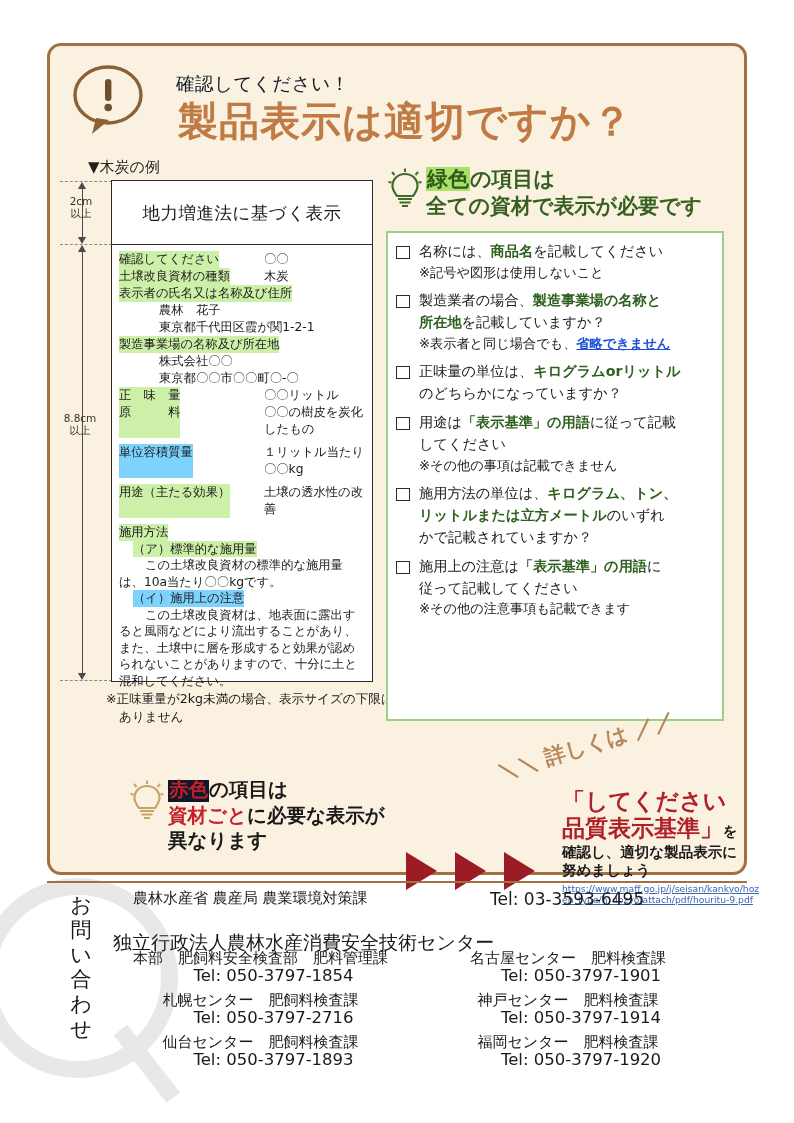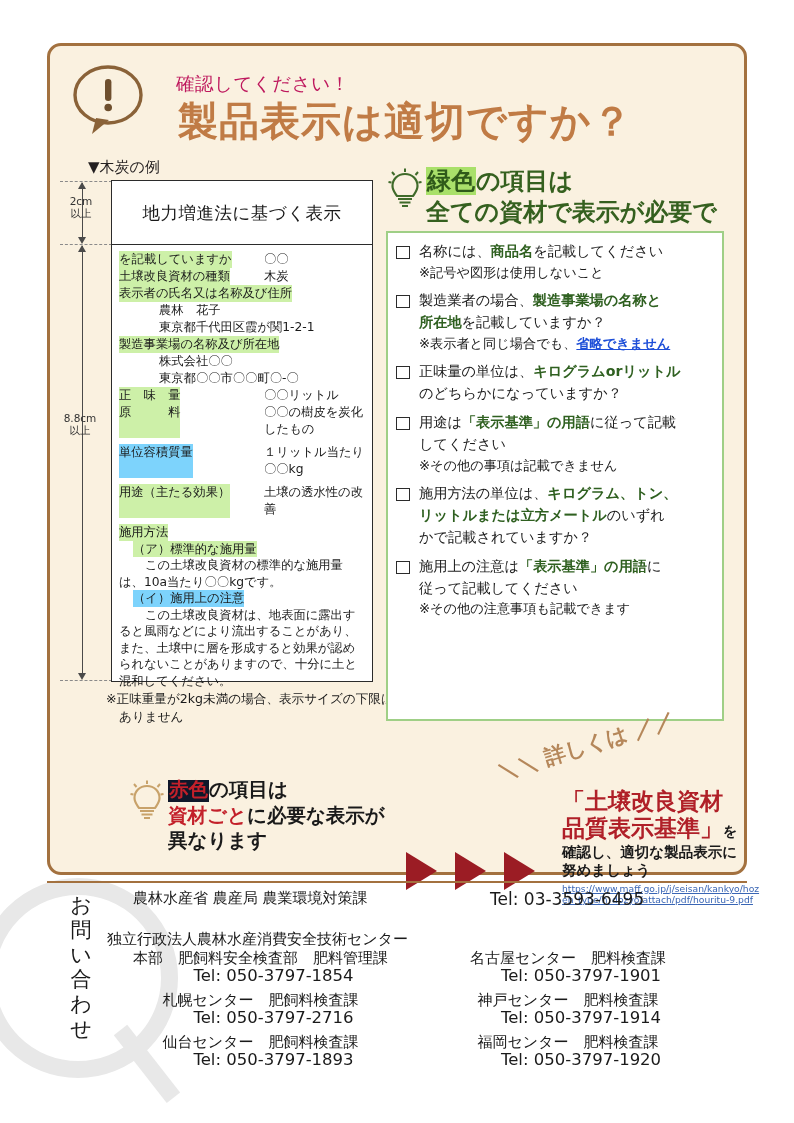--- a/index.html
+++ b/index.html
@@ -38,21 +38,21 @@
     position:absolute; left:47px; top:43px; width:700px; height:832px;
     background:#faf1e0; border:3px solid #a3713f; border-radius:14px;
   }
 
   
   .speech {
     position:absolute; left:19px; top:16px; width:78px; height:76px;
   }
   .bang-line { position:absolute; left:126px; top:25px; }
   .kakunin {
-    font-size:18.5px; color:#be185d; letter-spacing:.5px;
+    font-size:18.5px; color:#0f172a; letter-spacing:.5px;
     font-family:"DejaVu Sans", sans-serif;
   }
   .main-title {
     position:absolute; left:128px; top:48px;
     font-size:40px; font-weight:bold; color:#c07b45; letter-spacing:1px;
     font-family:"DejaVu Sans", sans-serif; white-space:nowrap;
   }
   .moku-label {
     position:absolute; left:38px; top:112px;
     font-size:15px; color:#231f20; font-family:"DejaVu Sans", sans-serif;
@@ -101,21 +101,21 @@
   }
   .note-under .ind { padding-left:13px; display:block; }
 
   
   .tip-green {
     position:absolute; left:338px; top:120px; width:336px;
   }
   .tip-row { display:flex; align-items:flex-start; }
   .bulb { width:34px; height:42px; flex:0 0 34px; margin-top:2px; }
   .tip-text {
-    font-size:24px; font-weight:bold; line-height:1.28; color:#35601f;
+    font-size:21px; font-weight:bold; line-height:1.28; color:#35601f;
     font-family:"DejaVu Sans", sans-serif; margin-left:4px;
   }
   .tip-text .hl { background:#a9e06a; color:#2f5a1a; padding:0 1px; }
 
   
   .checkbox-panel {
     position:absolute; left:336px; top:185px; width:338px; height:490px;
     background:#ffffff; border:2px solid #9fcf86;
   }
   .chk-item { display:flex; padding:8px 6px 0 8px; }
@@ -176,21 +176,21 @@
     border-top:2px solid #a3713f;
   }
   .otoiawase {
     position:absolute; left:64px; top:893px; width:34px;
     font-size:21px; line-height:1.18; color:#1a1a1a; text-align:center;
     font-family:"DejaVu Sans", sans-serif; font-weight:500;
   }
   .ft { position:absolute; font-family:"DejaVu Sans", sans-serif; color:#1a1a1a; }
   .ft-maff { left:133px; top:889px; font-size:15px; }
   .ft-maff-tel { left:490px; top:889px; font-size:17px; }
-  .ft-famic { left:107px; top:930px; font-size:15px; }
+  .ft-famic { left:113px; top:930px; font-size:19px; }
   .ft-col-l { left:133px; top:951px; font-size:15px; line-height:1.05; }
   .ft-col-r { left:470px; top:951px; font-size:15px; line-height:1.05; }
   .ft-line { white-space:nowrap; }
   .ft-tel { padding-left:26px; font-size:16.5px; }
   .ft-center { text-align:center; }
   .sp8 { height:9px; }
 </style>
 </head>
 <body>
 
@@ -238,21 +238,21 @@
     <div class="dim" style="left:-1px; top:367px; width:62px;">
       <div>8.8cm</div>
       <div>以上</div>
     </div>
 
     <div class="labelbox">
       <div class="lb-head">地力増進法に基づく表示</div>
       <div class="lb-body">
 
         <div class="lrow">
-          <span class="lkey hl-g">を記載していますか</span>
+          <span class="lkey hl-g">確認してください</span>
           <span class="lval">〇〇</span>
         </div>
         <div class="lrow">
           <span class="lkey hl-g">土壌改良資材の種類</span>
           <span class="lval">木炭</span>
         </div>
         <div class="lrow">
           <span class="lkey hl-g">表示者の氏名又は名称及び住所</span>
         </div>
         <div class="lrow indent3">
@@ -402,21 +402,21 @@
 
     <div class="arrows">
       <div class="tri"></div>
       <div class="tri"></div>
       <div class="tri"></div>
     </div>
 
     <div class="kuwashiku">＼＼ 詳しくは ／／</div>
     <div class="callout">
       <div class="co-big">
-        <span>「土壌改良資材</span><br>
+        <span>「してください</span><br>
         <span>品質表示基準」</span><span class="sm">を</span>
       </div>
       <div class="co-sub">
         <span>確認し、適切な製品表示に</span><br>
         <span>努めましょう</span>
       </div>
       <a class="co-url" href="#"><span>https://www.maff.go.jp/j/seisan/kankyo/hoz</span><br><span>en_type/h_dozyo/attach/pdf/houritu-9.pdf</span></a>
     </div>
 
   </div>

